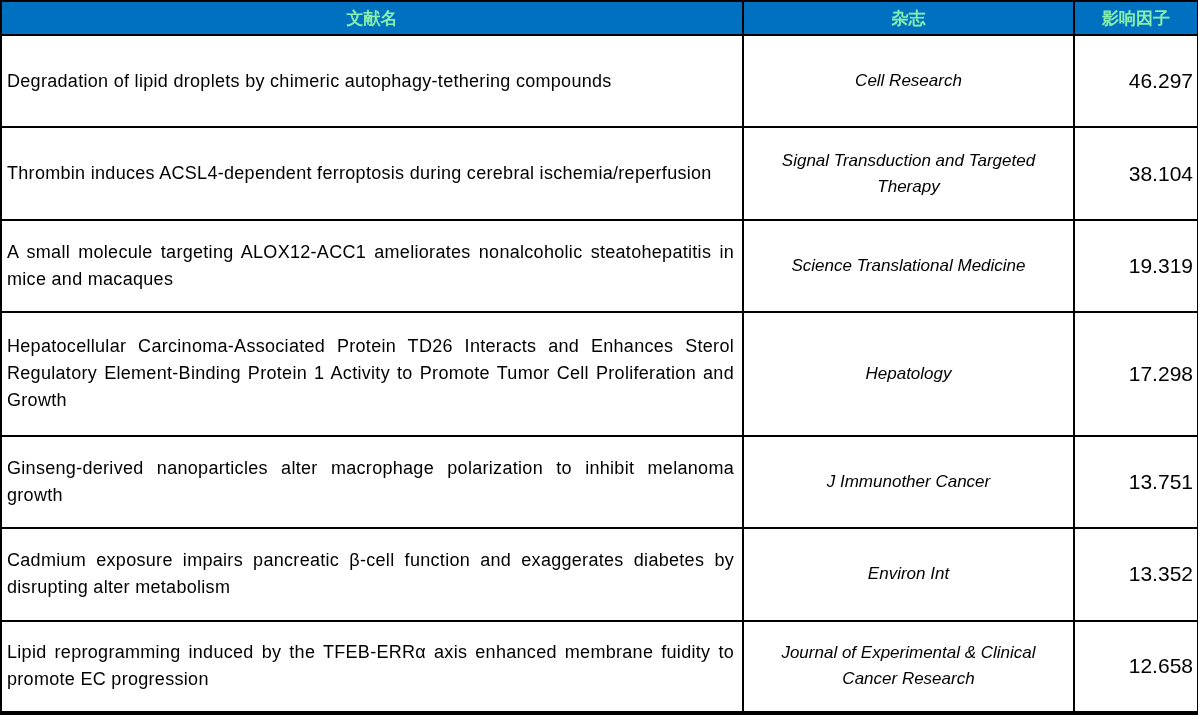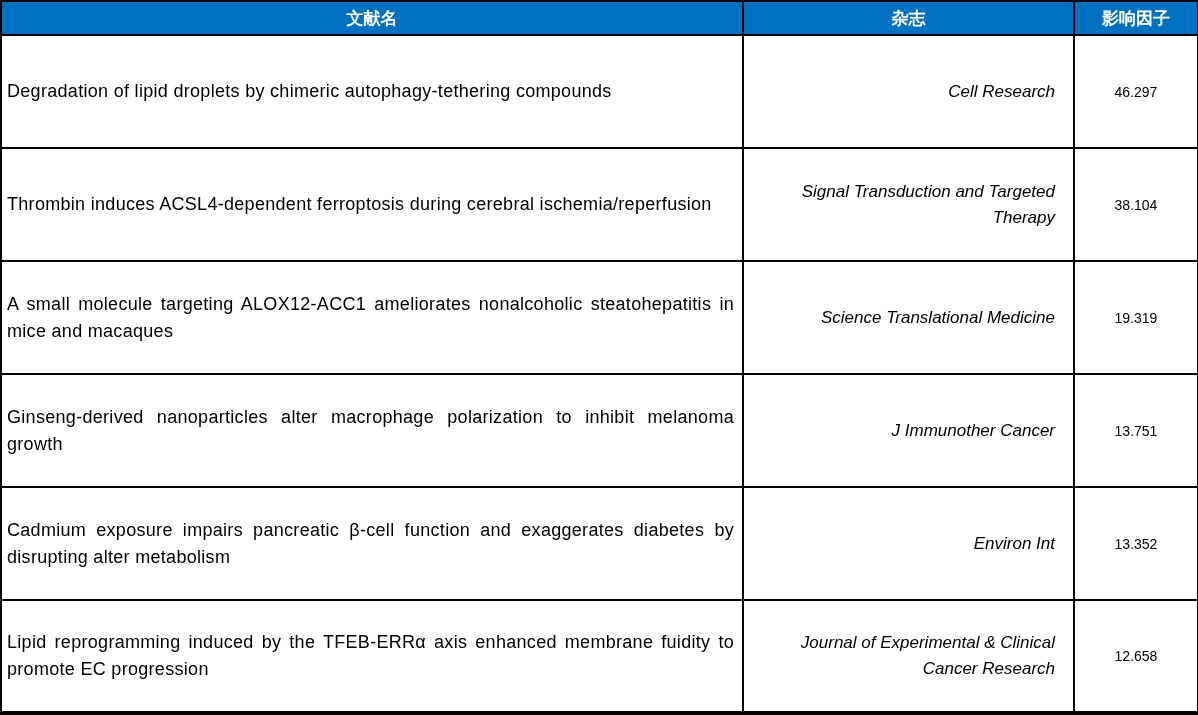--- a/index.html
+++ b/index.html
@@ -23,21 +23,21 @@
     border: 2px solid #000000;
     border-right-width: 4px;
     border-bottom-width: 4px;
   }
   col.c-title  { width: 742px; }
   col.c-journal{ width: 331px; }
   col.c-if     { width: 125px; }
 
   .lit-table th {
     background: #0070C0;
-    color: #ffffff;
+    color: #86efac;
     font-size: 17px;
     font-weight: bold;
     text-align: center;
     vertical-align: middle;
     height: 28px;
     border: 2px solid #000000;
     padding: 2px 4px;
   }
   .lit-table td {
     border: 2px solid #000000;
@@ -51,28 +51,28 @@
     font-size: 18px;
     line-height: 27px;
     letter-spacing: 0.3px;
     text-align: justify;
     text-align-last: left;
   }
   td.cell-journal {
     font-size: 17px;
     line-height: 26px;
     font-style: italic;
-    text-align: right;
+    text-align: center;
     padding: 4px 18px;
   }
   td.cell-if {
-    font-size: 14px;
-    text-align: center;
+    font-size: 21px;
+    text-align: right;
     font-style: normal;
-    padding: 4px 20px;
+    padding: 4px 4px;
   }
   tr.body-row    { height: 69px; }
   tr.body-row-tall { height: 92px; }
 </style>
 </head>
 <body>
 
 <div class="page">
   <table class="lit-table">
     <colgroup>
@@ -101,20 +101,25 @@
   </tr>
 
 
   <tr class="body-row">
     <td class="cell-title">A small molecule targeting ALOX12-ACC1 ameliorates nonalcoholic steatohepatitis in mice and macaques</td>
     <td class="cell-journal">Science Translational Medicine</td>
     <td class="cell-if">19.319</td>
   </tr>
 
 
+  <tr class="body-row body-row-tall">
+    <td class="cell-title">Hepatocellular Carcinoma-Associated Protein TD26 Interacts and Enhances Sterol Regulatory Element-Binding Protein 1 Activity to Promote Tumor Cell Proliferation and Growth</td>
+    <td class="cell-journal">Hepatology</td>
+    <td class="cell-if">17.298</td>
+  </tr>
 
   <tr class="body-row">
     <td class="cell-title">Ginseng-derived nanoparticles alter macrophage polarization to inhibit melanoma growth</td>
     <td class="cell-journal">J Immunother Cancer</td>
     <td class="cell-if">13.751</td>
   </tr>
 
   <tr class="body-row">
     <td class="cell-title">Cadmium exposure impairs pancreatic β-cell function and exaggerates diabetes by disrupting alter metabolism</td>
     <td class="cell-journal">Environ Int</td>

